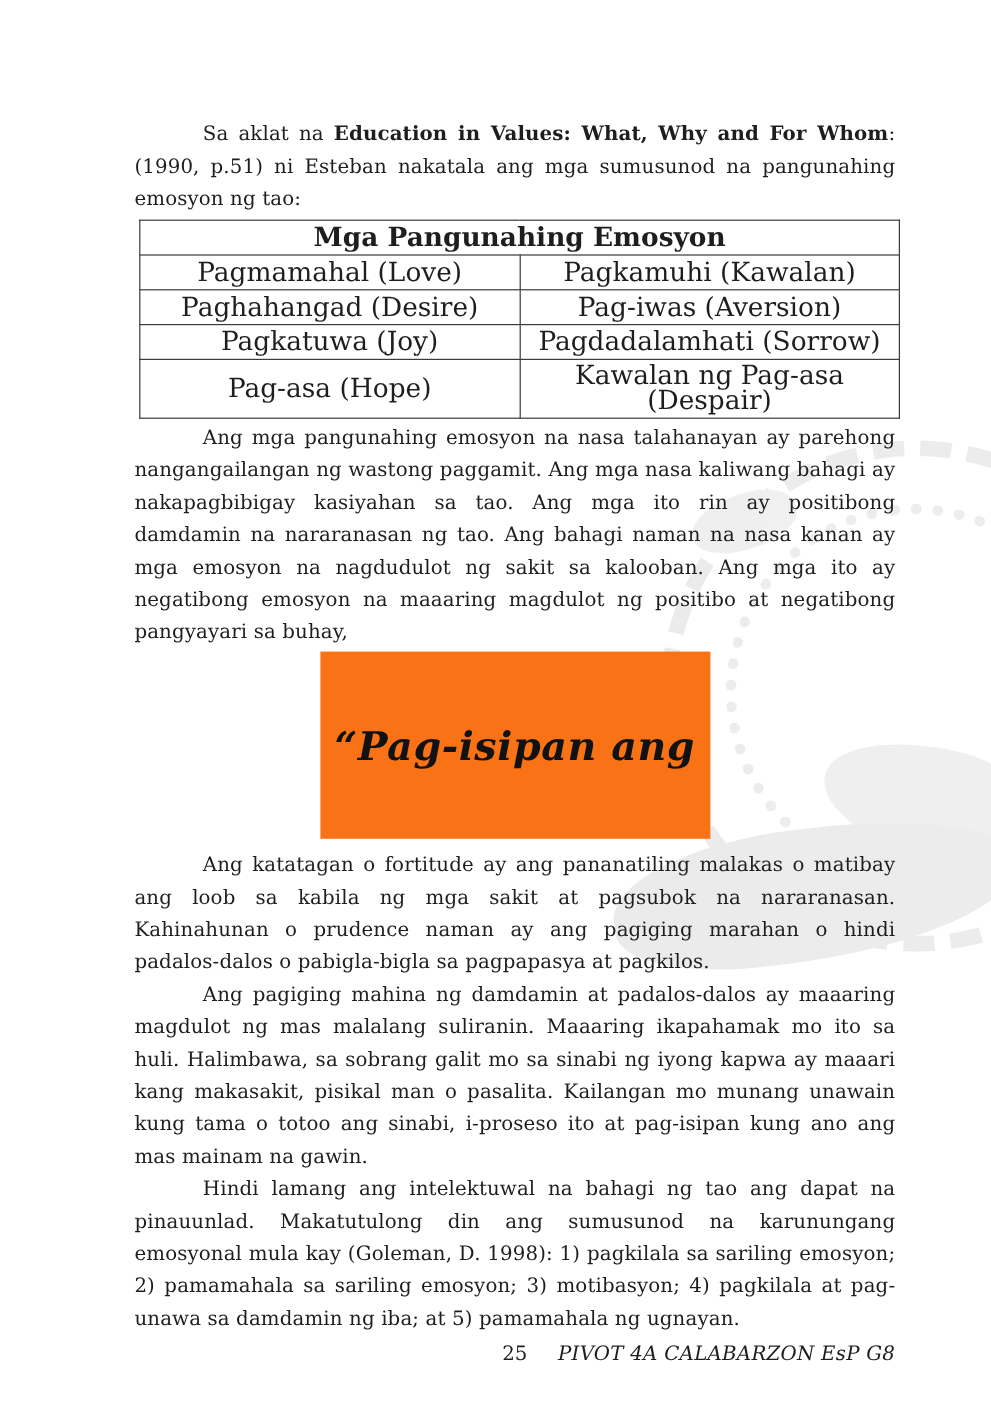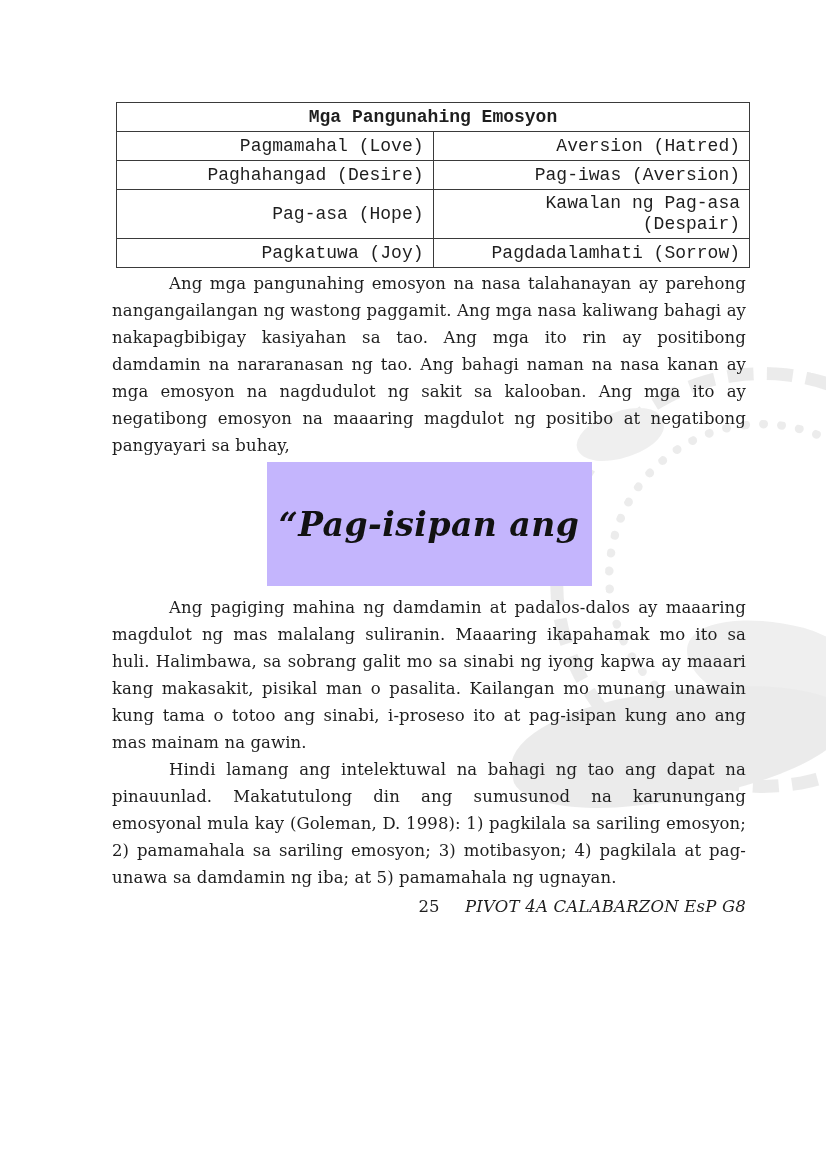--- a/index.html
+++ b/index.html
@@ -51,39 +51,38 @@
     font-size:16.5px;
     line-height:27px;
     text-align:justify;
     text-indent:57px;
     letter-spacing:.1px;
   }
   .emotions-table {
     width:100%;
     border-collapse:collapse;
     margin:4px 0 2px 4px;
-    font-size:18px;
-    font-family:Liberation Mono, monospace;
+    font-size:22px;
   }
   .emotions-table th, .emotions-table td {
     border:1.6px solid #3a3a3a;
     padding:3px 9px;
     height:22px;
     line-height:21px;
-    text-align:right;
+    text-align:center;
     font-weight:normal;
   }
   .emotions-table th { text-align:center; font-weight:bold; }
   .emotions-table td.c1 { width:50%; }
 
   .quote-box {
     margin:3px auto 8px auto;
     width:325px;
-    height:124px;
-    background:#c4b5fd;
+    height:156px;
+    background:#f97316;
     display:flex;
     flex-direction:column;
     justify-content:center;
     align-items:center;
     gap:0;
   }
   .quote-line {
     font-size:33px;
     line-height:47px;
     font-weight:bold;
@@ -127,53 +126,55 @@
   <div class="stamp">
     <div class="ring-outer"></div>
     <div class="ring-inner"></div>
     <div class="blob3"></div>
     <div class="blob2"></div>
     <div class="blob1"></div>
   </div>
 
   <div class="content">
 
+    <p class="body"><span>Sa aklat na </span><b>Education in Values: What, Why and For Whom</b><span>: (1990, p.51) ni Esteban nakatala ang mga sumusunod na pangunahing emosyon ng tao:</span></p>
 
     <table class="emotions-table">
       <thead>
         <tr>
           <th colspan="2">Mga Pangunahing Emosyon</th>
         </tr>
       </thead>
       <tbody>
         <tr>
           <td class="c1">Pagmamahal (Love)</td>
-          <td>Aversion (Hatred)</td>
+          <td>Pagkamuhi (Kawalan)</td>
         </tr>
         <tr>
           <td class="c1">Paghahangad (Desire)</td>
           <td>Pag-iwas (Aversion)</td>
         </tr>
         <tr>
+          <td class="c1">Pagkatuwa (Joy)</td>
+          <td>Pagdadalamhati (Sorrow)</td>
+        </tr>
+        <tr>
           <td class="c1">Pag-asa (Hope)</td>
           <td>Kawalan ng Pag-asa (Despair)</td>
-        </tr>
-        <tr>
-          <td class="c1">Pagkatuwa (Joy)</td>
-          <td>Pagdadalamhati (Sorrow)</td>
         </tr>
       </tbody>
     </table>
 
     <p class="body">Ang mga pangunahing emosyon na nasa talahanayan ay parehong nangangailangan ng wastong paggamit. Ang mga nasa kaliwang bahagi ay nakapagbibigay kasiyahan sa tao. Ang mga ito rin ay positibong damdamin na nararanasan ng tao. Ang bahagi naman na nasa kanan ay mga emosyon na nagdudulot ng sakit  sa kalooban. Ang mga ito ay negatibong emosyon na maaaring magdulot ng positibo at negatibong pangyayari sa buhay,</p>
 
     <div class="quote-box">
       <div class="quote-line">“Pag-isipan ang</div>
     </div>
 
+    <p class="body">Ang katatagan o fortitude ay ang pananatiling malakas o matibay ang loob sa kabila ng mga sakit at pagsubok na nararanasan. Kahinahunan o prudence naman ay ang pagiging marahan o hindi padalos-dalos o pabigla-bigla sa pagpapasya at pagkilos.</p>
     <p class="body">Ang pagiging mahina ng damdamin at padalos-dalos ay maaaring magdulot ng mas malalang suliranin. Maaaring ikapahamak mo ito sa huli. Halimbawa, sa sobrang galit mo sa sinabi ng iyong kapwa ay maaari kang makasakit, pisikal man o pasalita. Kailangan mo munang unawain kung tama o totoo ang sinabi, i-proseso ito at pag-isipan kung ano ang mas mainam na gawin.</p>
     <p class="body">Hindi lamang ang intelektuwal na bahagi ng tao ang dapat na pinauunlad. Makatutulong din ang sumusunod na karunungang emosyonal mula kay (Goleman, D. 1998): 1) pagkilala sa sariling emosyon; 2) pamamahala sa sariling emosyon; 3) motibasyon; 4) pagkilala at pag-unawa sa damdamin ng iba; at 5) pamamahala ng ugnayan.</p>
 
     <div class="footer-row">
       <span class="page-number">25</span>
       <span class="publication">PIVOT 4A CALABARZON EsP G8</span>
     </div>
 
   </div>
 

